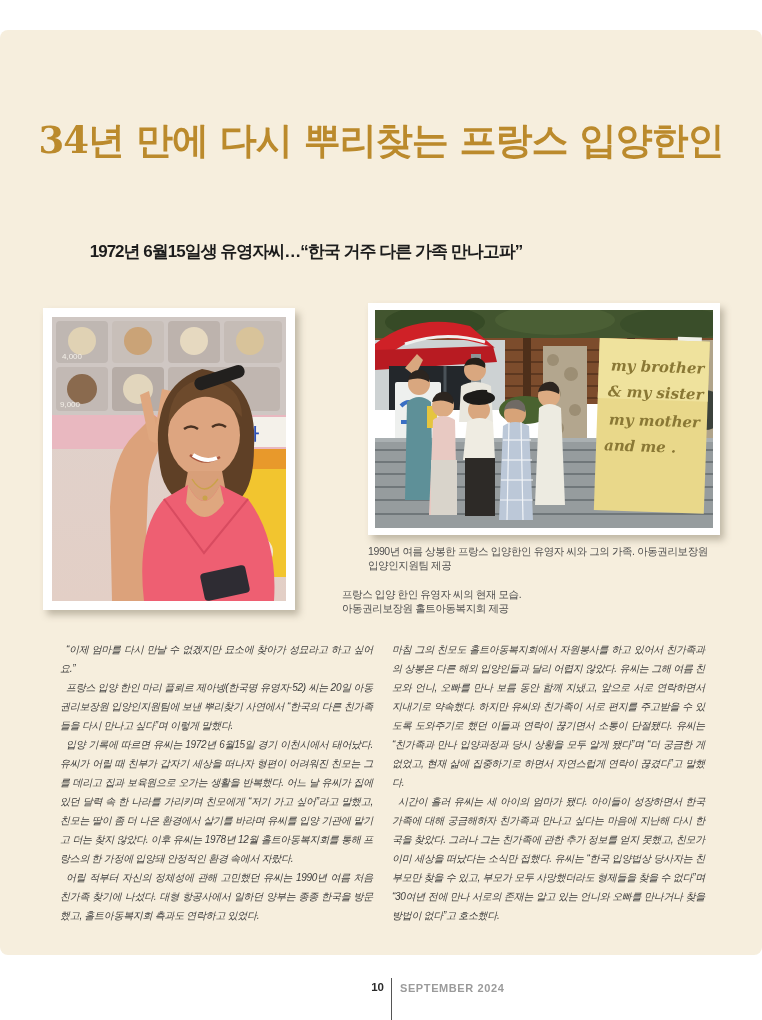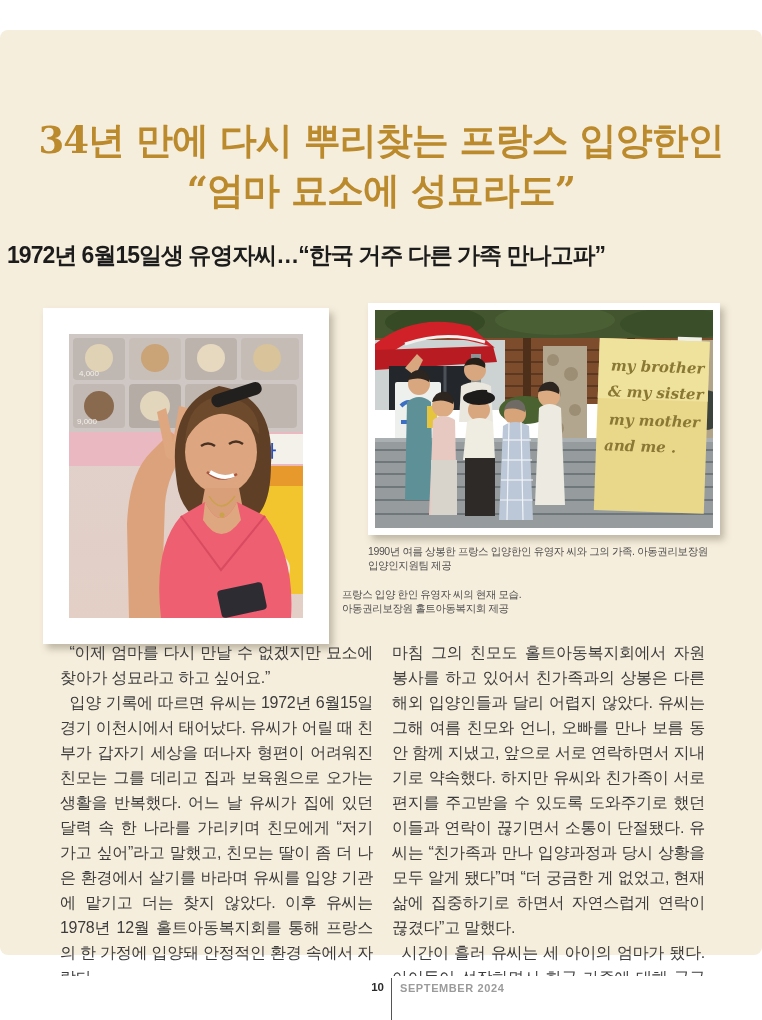--- a/index.html
+++ b/index.html
@@ -13,39 +13,39 @@
     border-radius:8px;
   }
   
   .headline{
     position:absolute;left:0;top:85px;width:762px;text-align:center;
     font-family:"DejaVu Serif","Liberation Serif",serif;font-weight:bold;
     color:#bb8a2c;font-size:37px;line-height:50px;letter-spacing:-1px;
   }
   .subheadline{
     position:absolute;left:0;top:210px;width:612px;text-align:center;
-    font-weight:bold;color:#1c1c1c;font-size:23px;letter-spacing:-1px;
+    font-weight:bold;color:#1c1c1c;font-size:17px;letter-spacing:-1px;
   }
   
   .photo{position:absolute;background:#ffffff;box-shadow:4px 5px 7px rgba(90,80,60,.35);}
-  .photo-left{left:43px;top:278px;width:234px;height:284px;padding:26px;}
+  .photo-left{left:43px;top:278px;width:234px;height:284px;padding:9px;}
   .photo-right{left:368px;top:273px;width:338px;height:218px;padding:7px;}
   .photo svg{display:block;}
   .caption{
     position:absolute;color:#4f4f4f;font-size:10.5px;line-height:14px;letter-spacing:-0.4px;
   }
   .caption-right{left:368px;top:514px;width:352px;text-align:left;}
   .caption-left{left:307px;top:557px;width:300px;text-align:left;margin-left:35px;}
   
   .columns{
     position:absolute;left:60px;top:610px;width:645px;height:360px;
     display:flex;gap:19px;
   }
-  .col{width:313px;color:#3c3c3c;font-size:16px;line-height:25px;
-    text-align:justify;letter-spacing:-0.3px;}
+  .col{width:313px;color:#3c3c3c;font-size:10px;line-height:19px;
+    text-align:justify;letter-spacing:-0.3px;font-style:italic;}
   .col p{margin:0;}
   .col p.indent{text-indent:0.6em;}
   
   .footer{position:absolute;left:8px;top:976px;width:762px;height:44px;background:#ffffff;}
   .footer .pagenum{
     position:absolute;right:386px;top:5px;font-weight:bold;font-size:11.5px;color:#2a2a2a;
   }
   .footer .divider{
     position:absolute;left:383px;top:2px;width:1px;height:42px;background:#555;
   }
@@ -54,21 +54,20 @@
   }
   .hand{font-family:"DejaVu Serif","Liberation Serif",serif;font-style:italic;}
 </style>
 </head>
 <body>
 
 <div class="page">
 
   <div class="headline">
     <div>34년 만에 다시 뿌리찾는 프랑스 입양한인</div>
-    <div>“엄마 묘소에 성묘라도”</div>
   </div>
   <div class="subheadline">1972년 6월15일생 유영자씨…“한국 거주 다른 가족 만나고파”</div>
 
   <div class="photo photo-left">
     <svg width="234" height="284" viewBox="0 0 234 284">
       <defs>
         <linearGradient id="lbg" x1="0" y1="0" x2="0" y2="1">
           <stop offset="0" stop-color="#ded2cd"></stop>
             <stop offset="1" stop-color="#e3cfc6"></stop>
         </linearGradient>
@@ -273,20 +272,21 @@
 
   <div class="caption caption-right">1990년 여름 상봉한 프랑스 입양한인 유영자 씨와 그의 가족. 아동권리보장원 입양인지원팀 제공</div>
   <div class="caption caption-left">
     <div>프랑스 입양 한인 유영자 씨의 현재 모습.</div>
     <div>아동권리보장원 홀트아동복지회 제공</div>
   </div>
 
   <div class="columns">
     <div class="col">
       <p class="indent">“이제 엄마를 다시 만날 수 없겠지만 묘소에 찾아가 성묘라고 하고 싶어요.”</p>
+      <p class="indent">프랑스 입양 한인 마리 플뢰르 제아넹(한국명 유영자·52) 씨는 20일 아동권리보장원 입양인지원팀에 보낸 뿌리찾기 사연에서 “한국의 다른 친가족들을 다시 만나고 싶다”며 이렇게 말했다.</p>
       <p class="indent">입양 기록에 따르면 유씨는 1972년 6월15일 경기 이천시에서 태어났다. 유씨가 어릴 때 친부가 갑자기 세상을 떠나자 형편이 어려워진 친모는 그를 데리고 집과 보육원으로 오가는 생활을 반복했다. 어느 날 유씨가 집에 있던 달력 속 한 나라를 가리키며 친모에게 “저기 가고 싶어”라고 말했고, 친모는 딸이 좀 더 나은 환경에서 살기를 바라며 유씨를 입양 기관에 맡기고 더는 찾지 않았다. 이후 유씨는 1978년 12월 홀트아동복지회를 통해 프랑스의 한 가정에 입양돼 안정적인 환경 속에서 자랐다.</p>
       <p class="indent">어릴 적부터 자신의 정체성에 관해 고민했던 유씨는 1990년 여름 처음 친가족 찾기에 나섰다. 대형 항공사에서 일하던 양부는 종종 한국을 방문했고, 홀트아동복지회 측과도 연락하고 있었다.</p>
     </div>
     <div class="col">
       <p>마침 그의 친모도 홀트아동복지회에서 자원봉사를 하고 있어서 친가족과의 상봉은 다른 해외 입양인들과 달리 어렵지 않았다. 유씨는 그해 여름 친모와 언니, 오빠를 만나 보름 동안 함께 지냈고, 앞으로 서로 연락하면서 지내기로 약속했다. 하지만 유씨와 친가족이 서로 편지를 주고받을 수 있도록 도와주기로 했던 이들과 연락이 끊기면서 소통이 단절됐다. 유씨는 “친가족과 만나 입양과정과 당시 상황을 모두 알게 됐다”며 “더 궁금한 게 없었고, 현재 삶에 집중하기로 하면서 자연스럽게 연락이 끊겼다”고 말했다.</p>
       <p class="indent">시간이 흘러 유씨는 세 아이의 엄마가 됐다. 아이들이 성장하면서 한국 가족에 대해 궁금해하자 친가족과 만나고 싶다는 마음에 지난해 다시 한국을 찾았다. 그러나 그는 친가족에 관한 추가 정보를 얻지 못했고, 친모가 이미 세상을 떠났다는 소식만 접했다. 유씨는 “한국 입양법상 당사자는 친부모만 찾을 수 있고, 부모가 모두 사망했더라도 형제들을 찾을 수 없다”며 “30여년 전에 만나 서로의 존재는 알고 있는 언니와 오빠를 만나거나 찾을 방법이 없다”고 호소했다.</p>
     </div>
   </div>
 
 </div>

